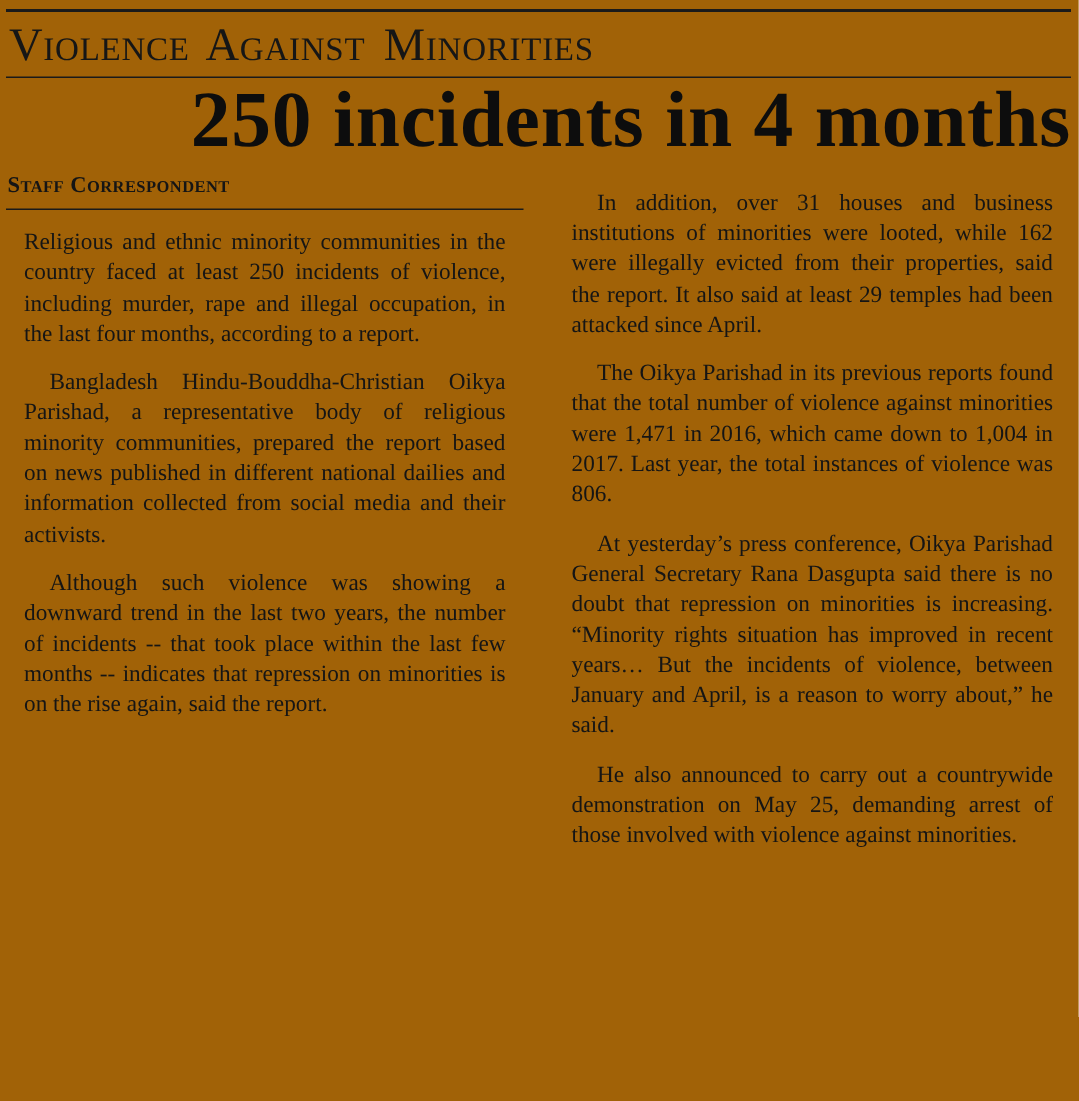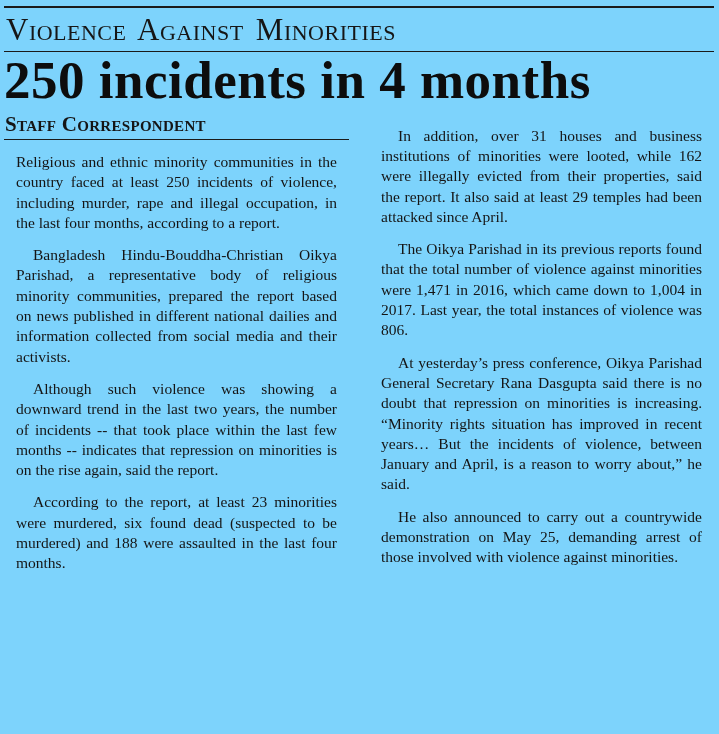--- a/index.html
+++ b/index.html
@@ -13,21 +13,21 @@
     color: #121212;
     font-family: "Liberation Serif", serif;
     overflow: hidden;
     box-sizing: border-box;
   }
   .page {
     box-sizing: border-box;
     width: 719px;
     height: 734px;
     padding: 4px 5px 0 4px;
-    background: #7dd3fc;
+    background: #a16207;
   }
   .top-rule {
     border: 0;
     border-top: 2px solid #1a1a1a;
     margin: 2px 0 0 0;
   }
   .kicker {
     font-variant: small-caps;
     font-size: 31px;
     line-height: 1.15;
@@ -42,36 +42,37 @@
     margin: 0;
   }
   .headline {
     font-size: 53px;
     font-weight: bold;
     letter-spacing: 0.5px;
     line-height: 1.02;
     margin: 1px 0 7px 0;
     color: #0d0d0d;
     white-space: nowrap;
+    text-align: right;
   }
   .columns {
     display: flex;
     gap: 20px;
   }
   .col {
     width: 345px;
     text-align: justify;
     font-size: 15.5px;
     line-height: 20.3px;
     color: #151515;
   }
   .byline {
     font-variant: small-caps;
     font-weight: bold;
-    font-size: 21px;
+    font-size: 15px;
     letter-spacing: 0.3px;
     padding: 0 0 5px 1px;
   }
   .byline-rule {
     border: 0;
     border-top: 1.2px solid #1a1a1a;
     margin: 0 0 5px 0;
   }
   p.para {
     margin: 12px;
@@ -98,21 +99,20 @@
 
   <div class="columns">
 
     <div class="col">
       <div class="byline">Staff Correspondent</div>
       <hr class="byline-rule">
       <div>
           <p class="para no-indent">Religious and ethnic minority communities in the country faced at least 250 incidents of violence, including murder, rape and illegal occupation, in the last four months, according to a report.</p>
           <p class="para">Bangladesh Hindu-Bouddha-Christian Oikya Parishad, a representative body of religious minority communities, prepared the report based on news published in different national dailies and information collected from social media and their activists.</p>
           <p class="para">Although such violence was showing a downward trend in the last two years, the number of incidents -- that took place within the last few months -- indicates that repression on minorities is on the rise again, said the report.</p>
-          <p class="para">According to the report, at least 23 minorities were murdered, six found dead (suspected to be murdered) and 188 were assaulted in the last four months.</p>
         </div>
     </div>
 
     <div class="col">
       <div>
           <p class="para">In addition, over 31 houses and business institutions of minorities were looted, while 162 were illegally evicted from their properties, said the report. It also said at least 29 temples had been attacked since April.</p>
           <p class="para">The Oikya Parishad in its previous reports found that the total number of violence against minorities were 1,471 in 2016, which came down to 1,004 in 2017. Last year, the total instances of violence was 806.</p>
           <p class="para">At yesterday’s press conference, Oikya Parishad General Secretary Rana Dasgupta said there is no doubt that repression on minorities is increasing. “Minority rights situation has improved in recent years… But the incidents of violence, between January and April, is a reason to worry about,” he said.</p>
           <p class="para">He also announced to carry out a countrywide demonstration on May 25, demanding arrest of those involved with violence against minorities.</p>
         </div>

